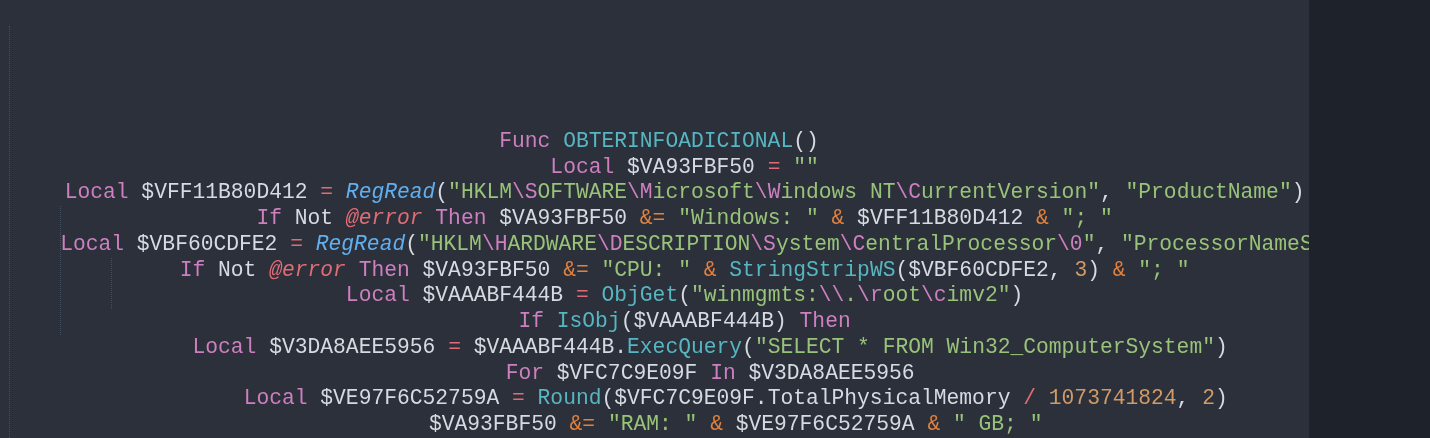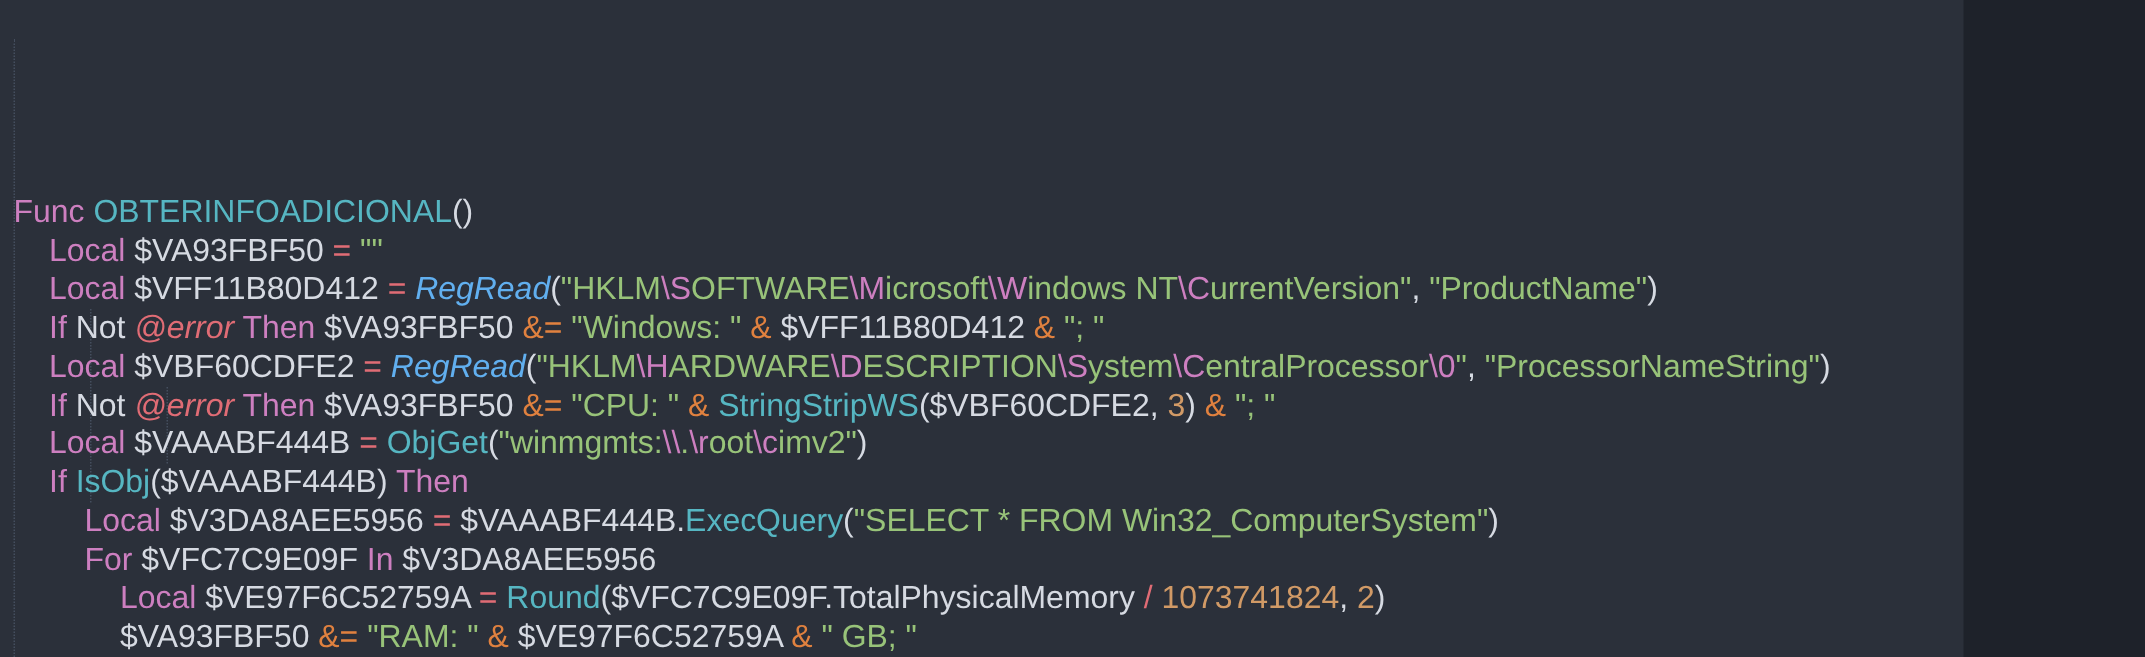--- a/index.html
+++ b/index.html
@@ -6,25 +6,26 @@
     margin: 0;
     padding: 0;
     background: #1e222a;
   }
   .editor {
     position: relative;
     width: 1309px;
     height: 438px;
     background: var(--c-background, #2b303a);
     overflow: hidden;
-    font-family: Liberation Sans, sans-serif;
+    font-family: Liberation Mono, monospace;
     font-size: 21.3px;
     line-height: 25.76px;
     white-space: pre;
     cursor: text;
+    text-align: center;
   }
   .code {
     position: relative;
     z-index: 1;
     padding-left: 9px;
   }
   .code-line {
     height: 25.76px;
   }
   .indent-guide {

